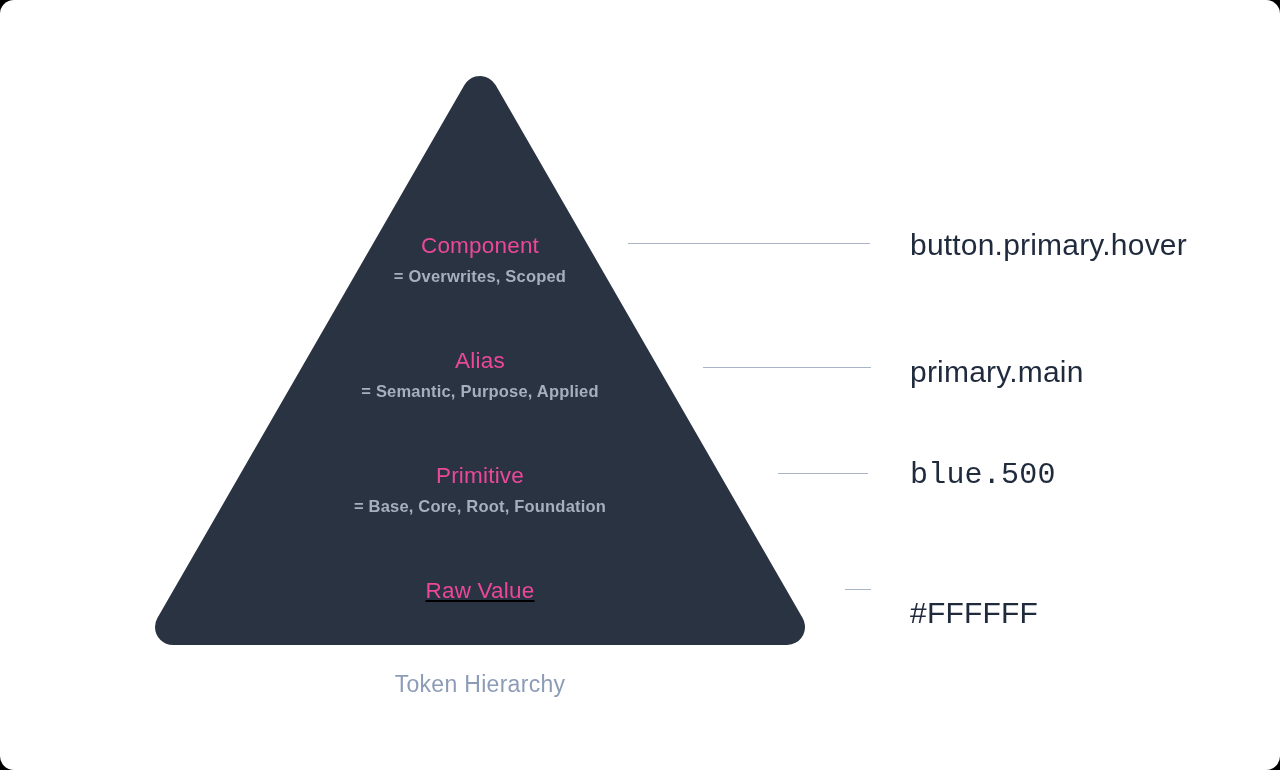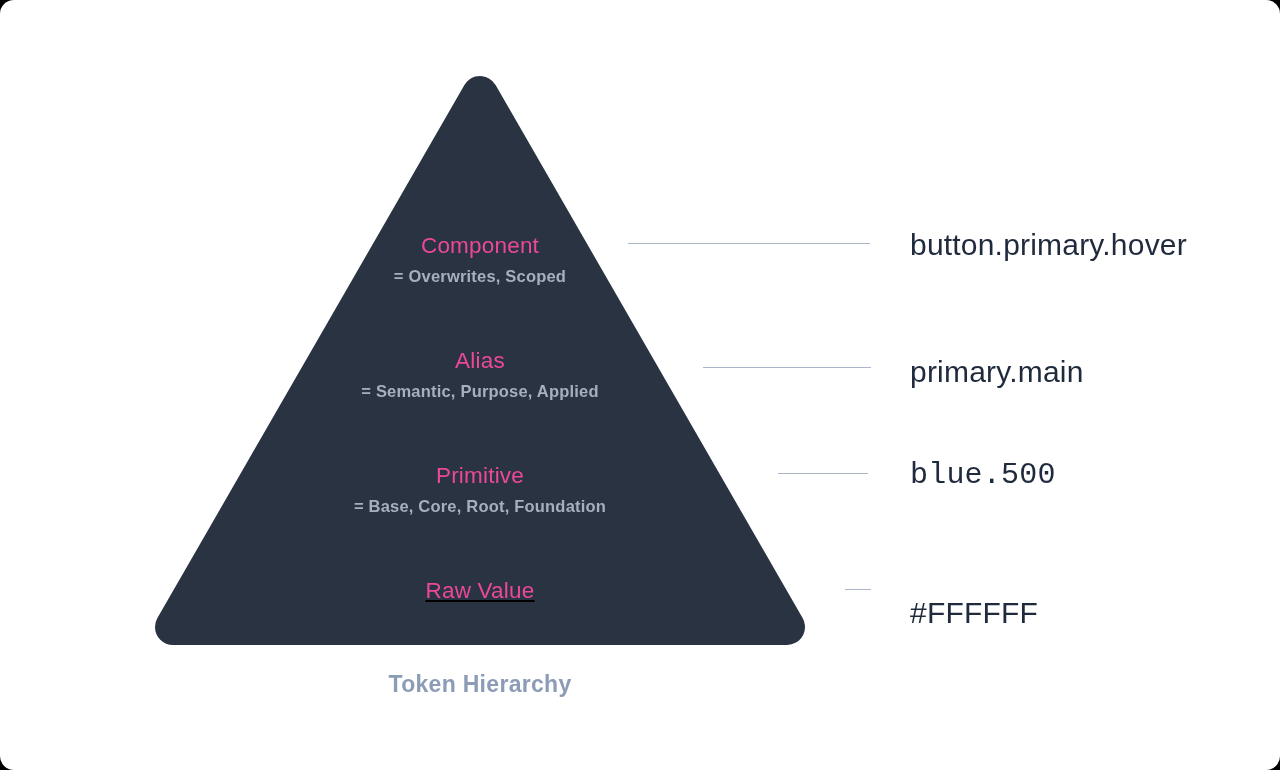--- a/index.html
+++ b/index.html
@@ -74,21 +74,21 @@
   .e3 { top: 460px; font-family: Liberation Mono, monospace; }
   .e4 { top: 590px; margin-top: 8px; }
   .caption {
     position: absolute;
     left: 160px;
     width: 640px;
     top: 669px;
     text-align: center;
     font-size: 23px;
     line-height: 30px;
-    font-weight: 700;
+    font-weight: 400;
     color: #8c9cb7;
     letter-spacing: 0.3px;
   }
 </style>
 </head>
 <body>
 
 <div class="canvas">
 
   <svg class="pyramid-svg" viewBox="0 0 1280 770" xmlns="http://www.w3.org/2000/svg" aria-hidden="true">

